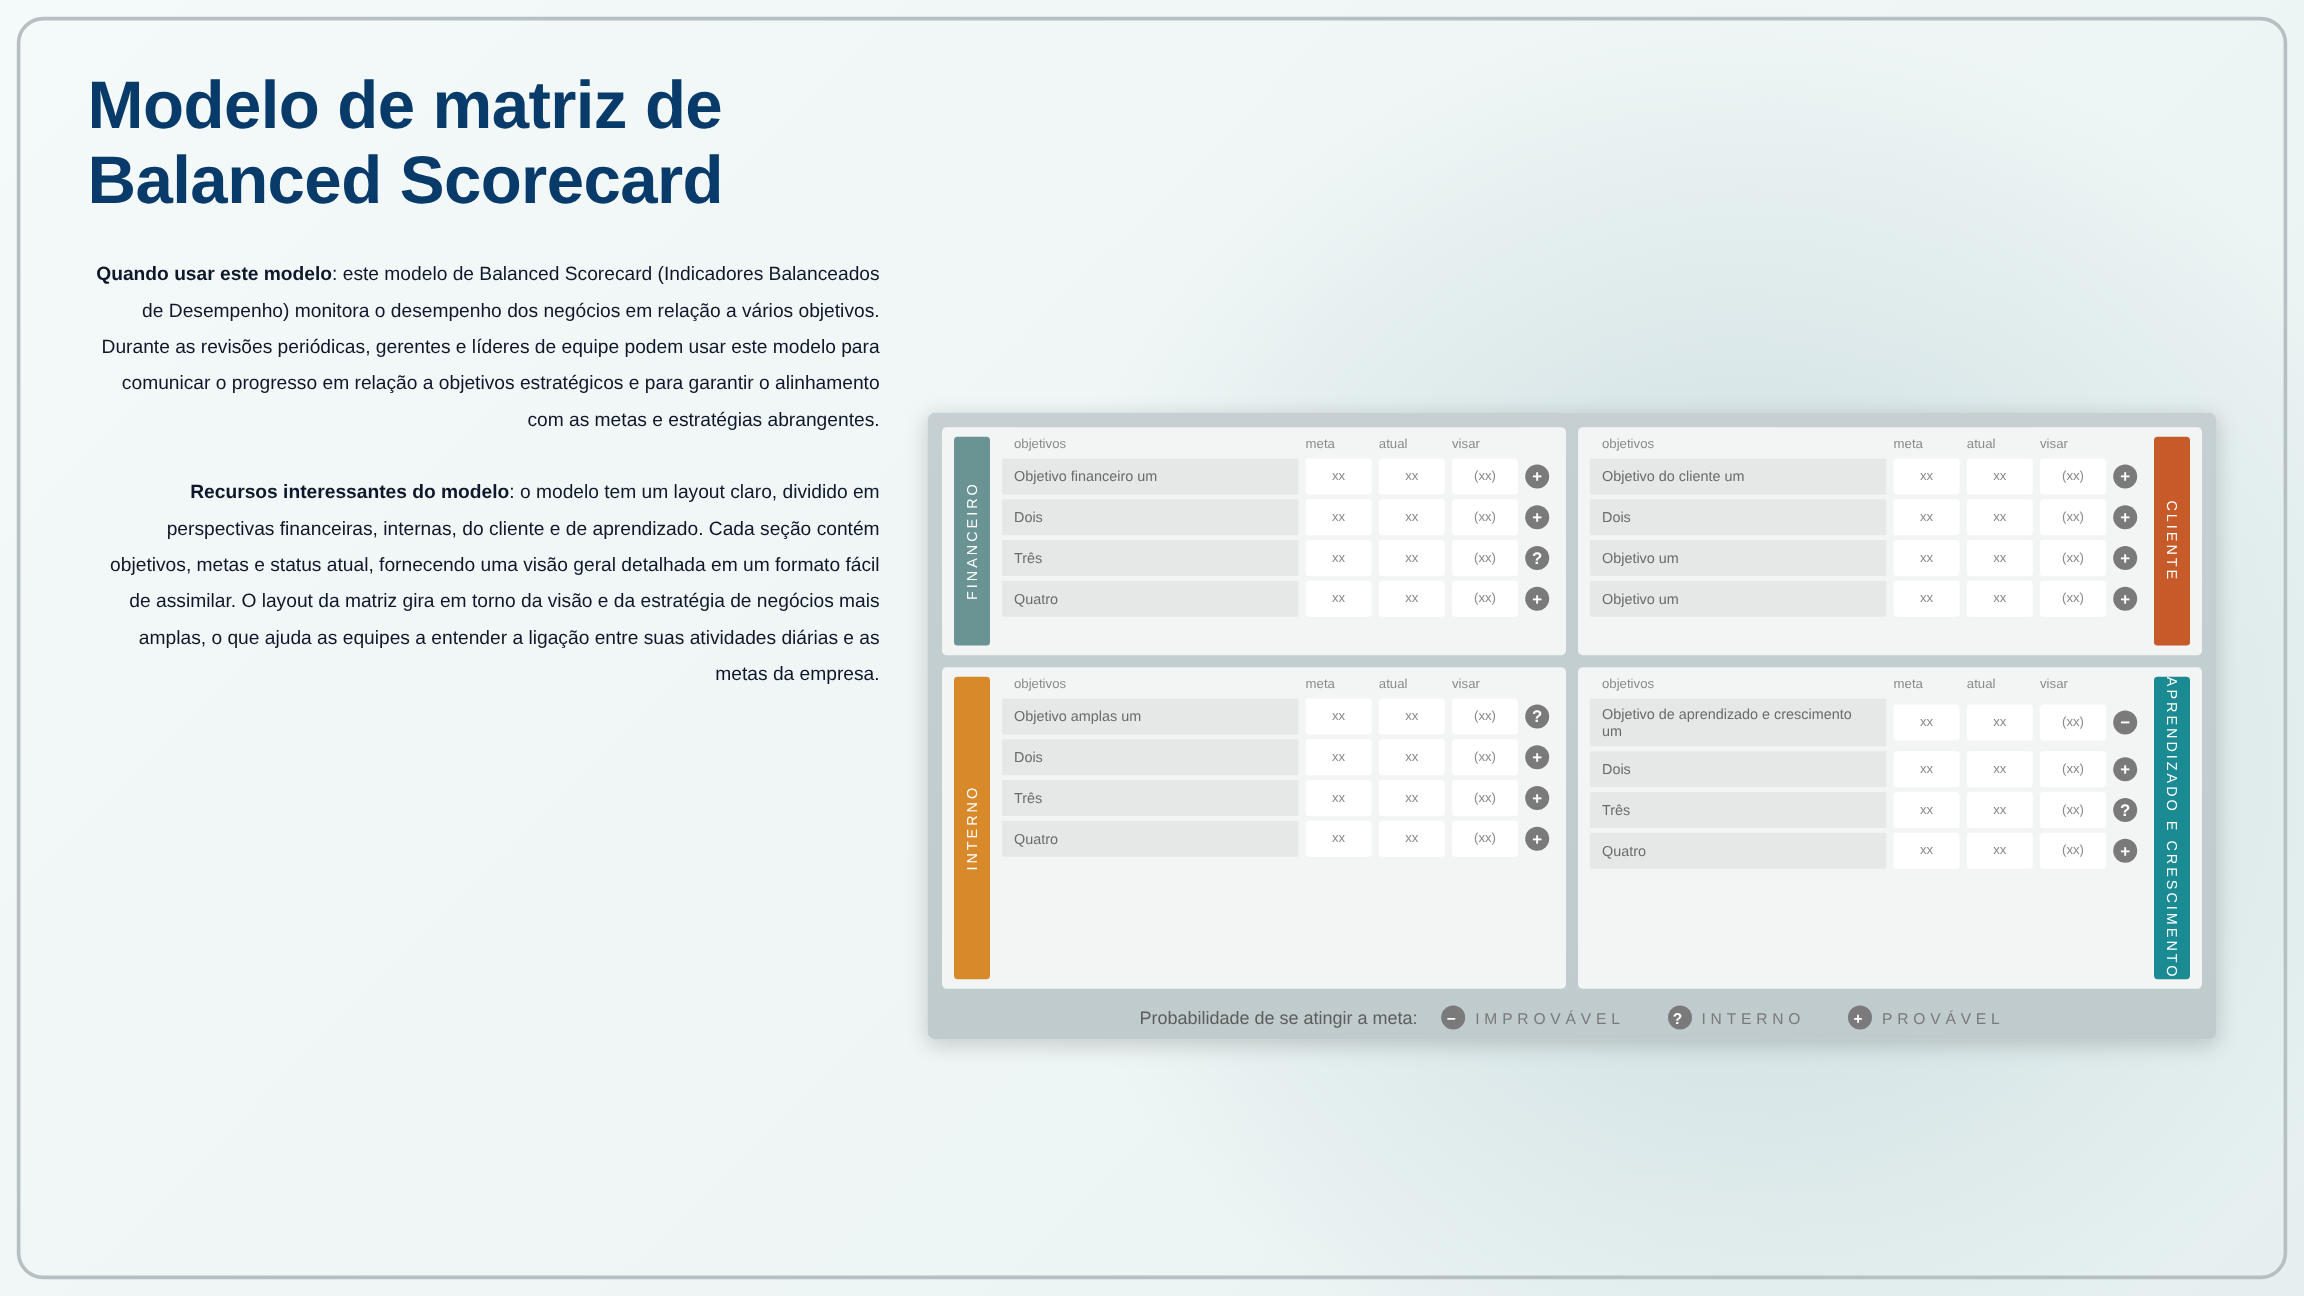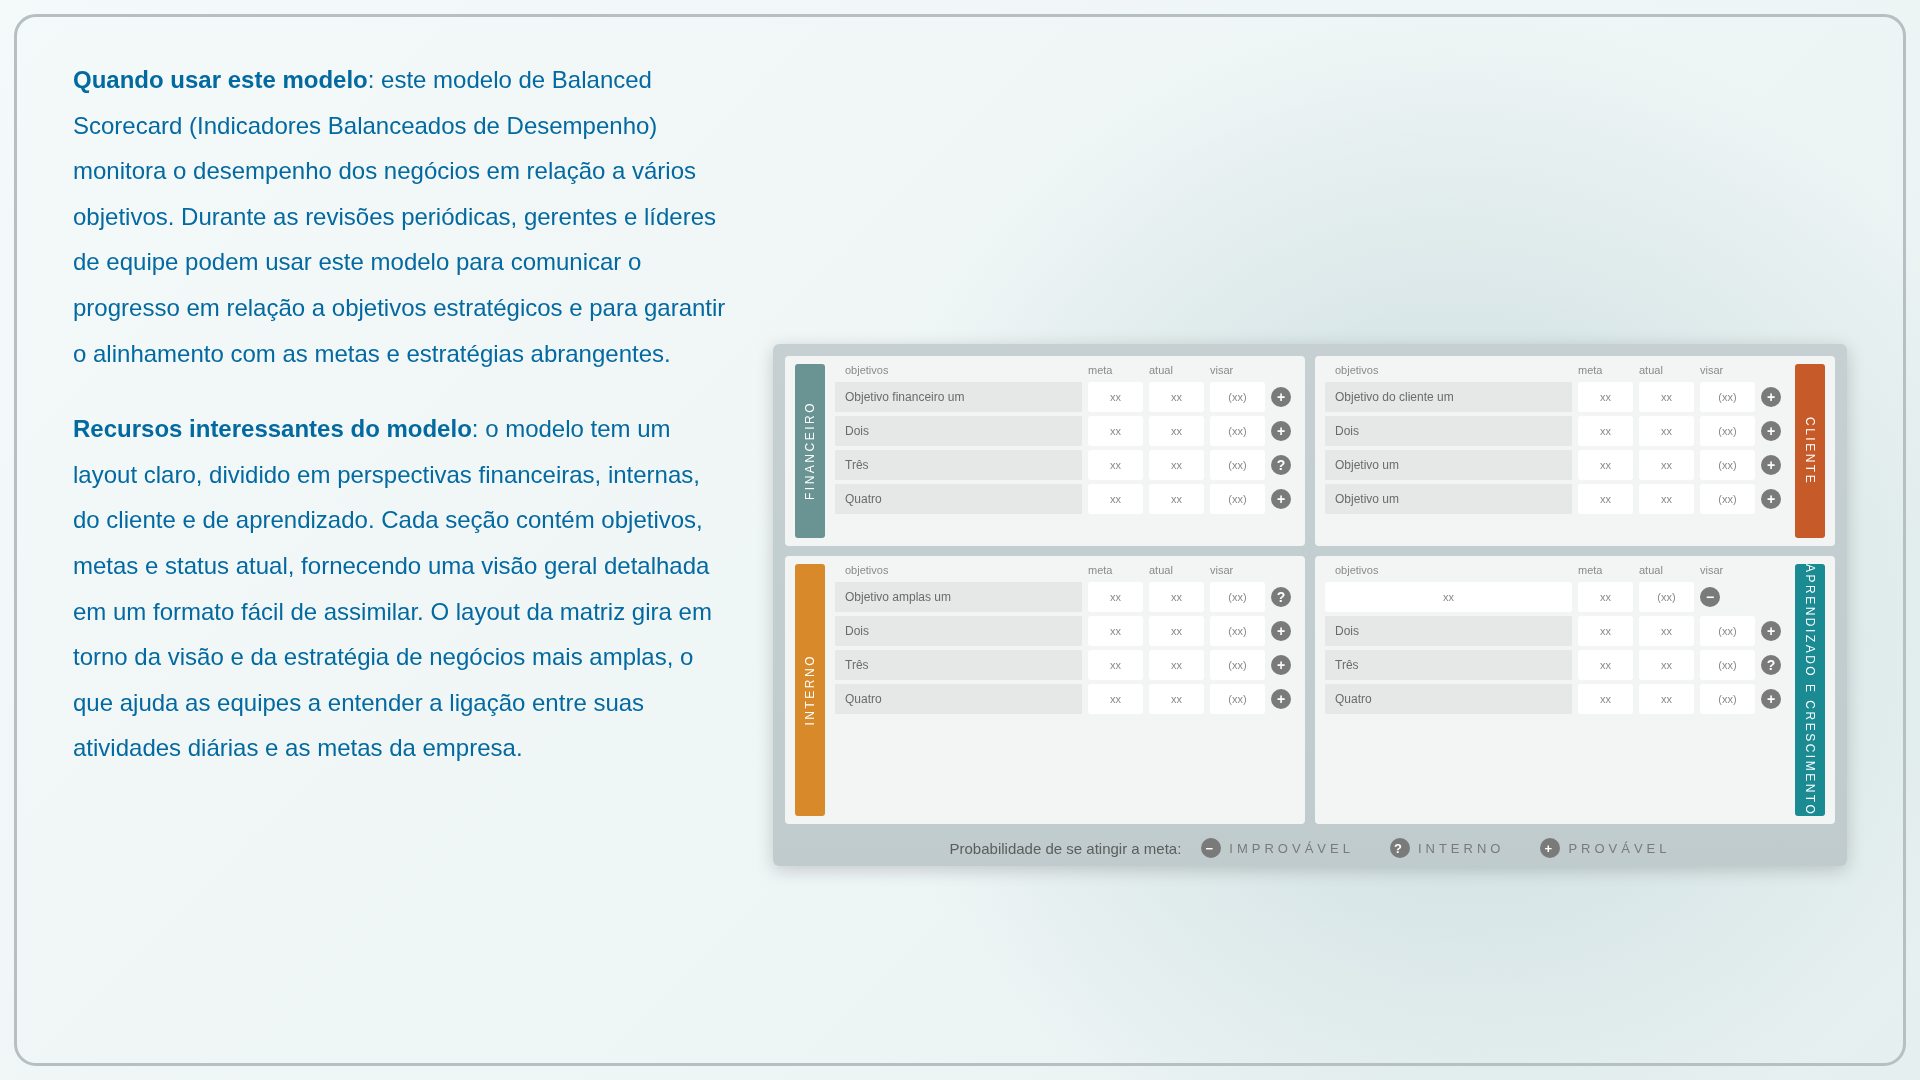--- a/index.html
+++ b/index.html
@@ -28,24 +28,25 @@
   }
   .title {
     font-size: 56px;
     font-weight: 700;
     color: #083a6a;
     line-height: 1.1;
     margin-bottom: 34px;
     letter-spacing: -0.5px;
   }
   .para {
-    font-size: 24px;
+    font-size: 16px;
     line-height: 1.9;
     margin-bottom: 30px;
-    color: #0369a1;
+    color: #0f172a;
+    text-align: right;
   }
   .para b { font-weight: 700; }
 
   .right {
     flex: 1;
     display: flex;
     align-items: center;
     justify-content: center;
     padding-top: 120px;
   }
@@ -154,20 +155,21 @@
     color: #7a7a7a;
   }
   .legend-item .status-icon { width: 20px; height: 20px; font-size: 13px; }
 </style>
 </head>
 <body>
 
 <div class="slide">
 
   <div class="left">
+    <h1 class="title">Modelo de matriz de Balanced Scorecard</h1>
 
     <p class="para">
       <b>Quando usar este modelo</b><span>: este modelo de Balanced Scorecard (Indicadores Balanceados de Desempenho) monitora o desempenho dos negócios em relação a vários objetivos. Durante as revisões periódicas, gerentes e líderes de equipe podem usar este modelo para comunicar o progresso em relação a objetivos estratégicos e para garantir o alinhamento com as metas e estratégias abrangentes.</span>
     </p>
 
     <p class="para">
       <b>Recursos interessantes do modelo</b><span>: o modelo tem um layout claro, dividido em perspectivas financeiras, internas, do cliente e de aprendizado. Cada seção contém objetivos, metas e status atual, fornecendo uma visão geral detalhada em um formato fácil de assimilar. O layout da matriz gira em torno da visão e da estratégia de negócios mais amplas, o que ajuda as equipes a entender a ligação entre suas atividades diárias e as metas da empresa.</span>
     </p>
   </div>
 
@@ -327,20 +329,21 @@
           <div class="quad">
             <div class="rows">
               <div class="hdr">
                 <div>objetivos</div>
                 <div>meta</div>
                 <div>atual</div>
                 <div>visar</div>
                 <div></div>
               </div>
               <div class="row">
+                <div class="cell">Objetivo de aprendizado e crescimento um</div>
                 <div class="val">xx</div>
                 <div class="val">xx</div>
                 <div class="val">(xx)</div>
                 <div>
                   <div class="status-icon">−</div>
                 </div>
               </div>
               <div class="row">
                 <div class="cell">Dois</div>
                 <div class="val">xx</div>

